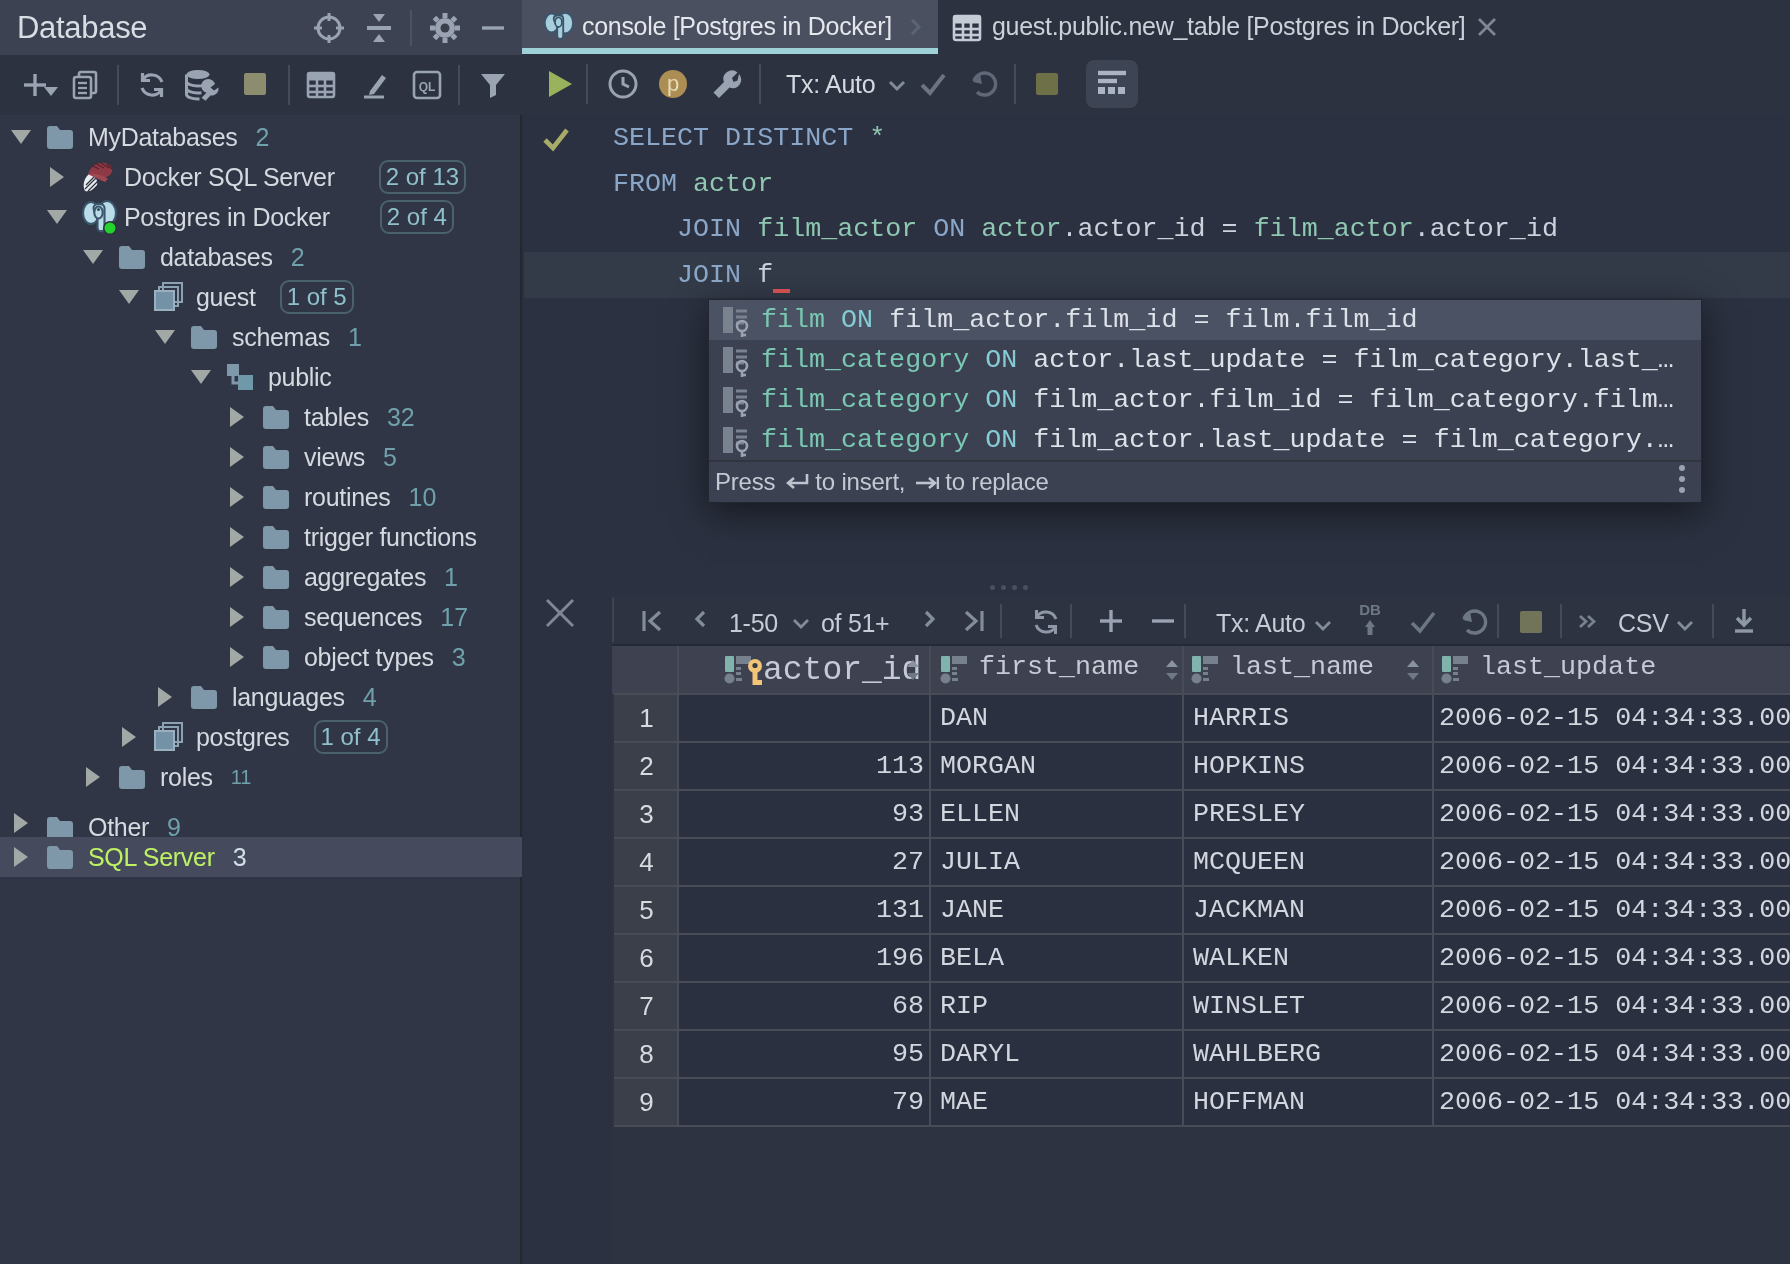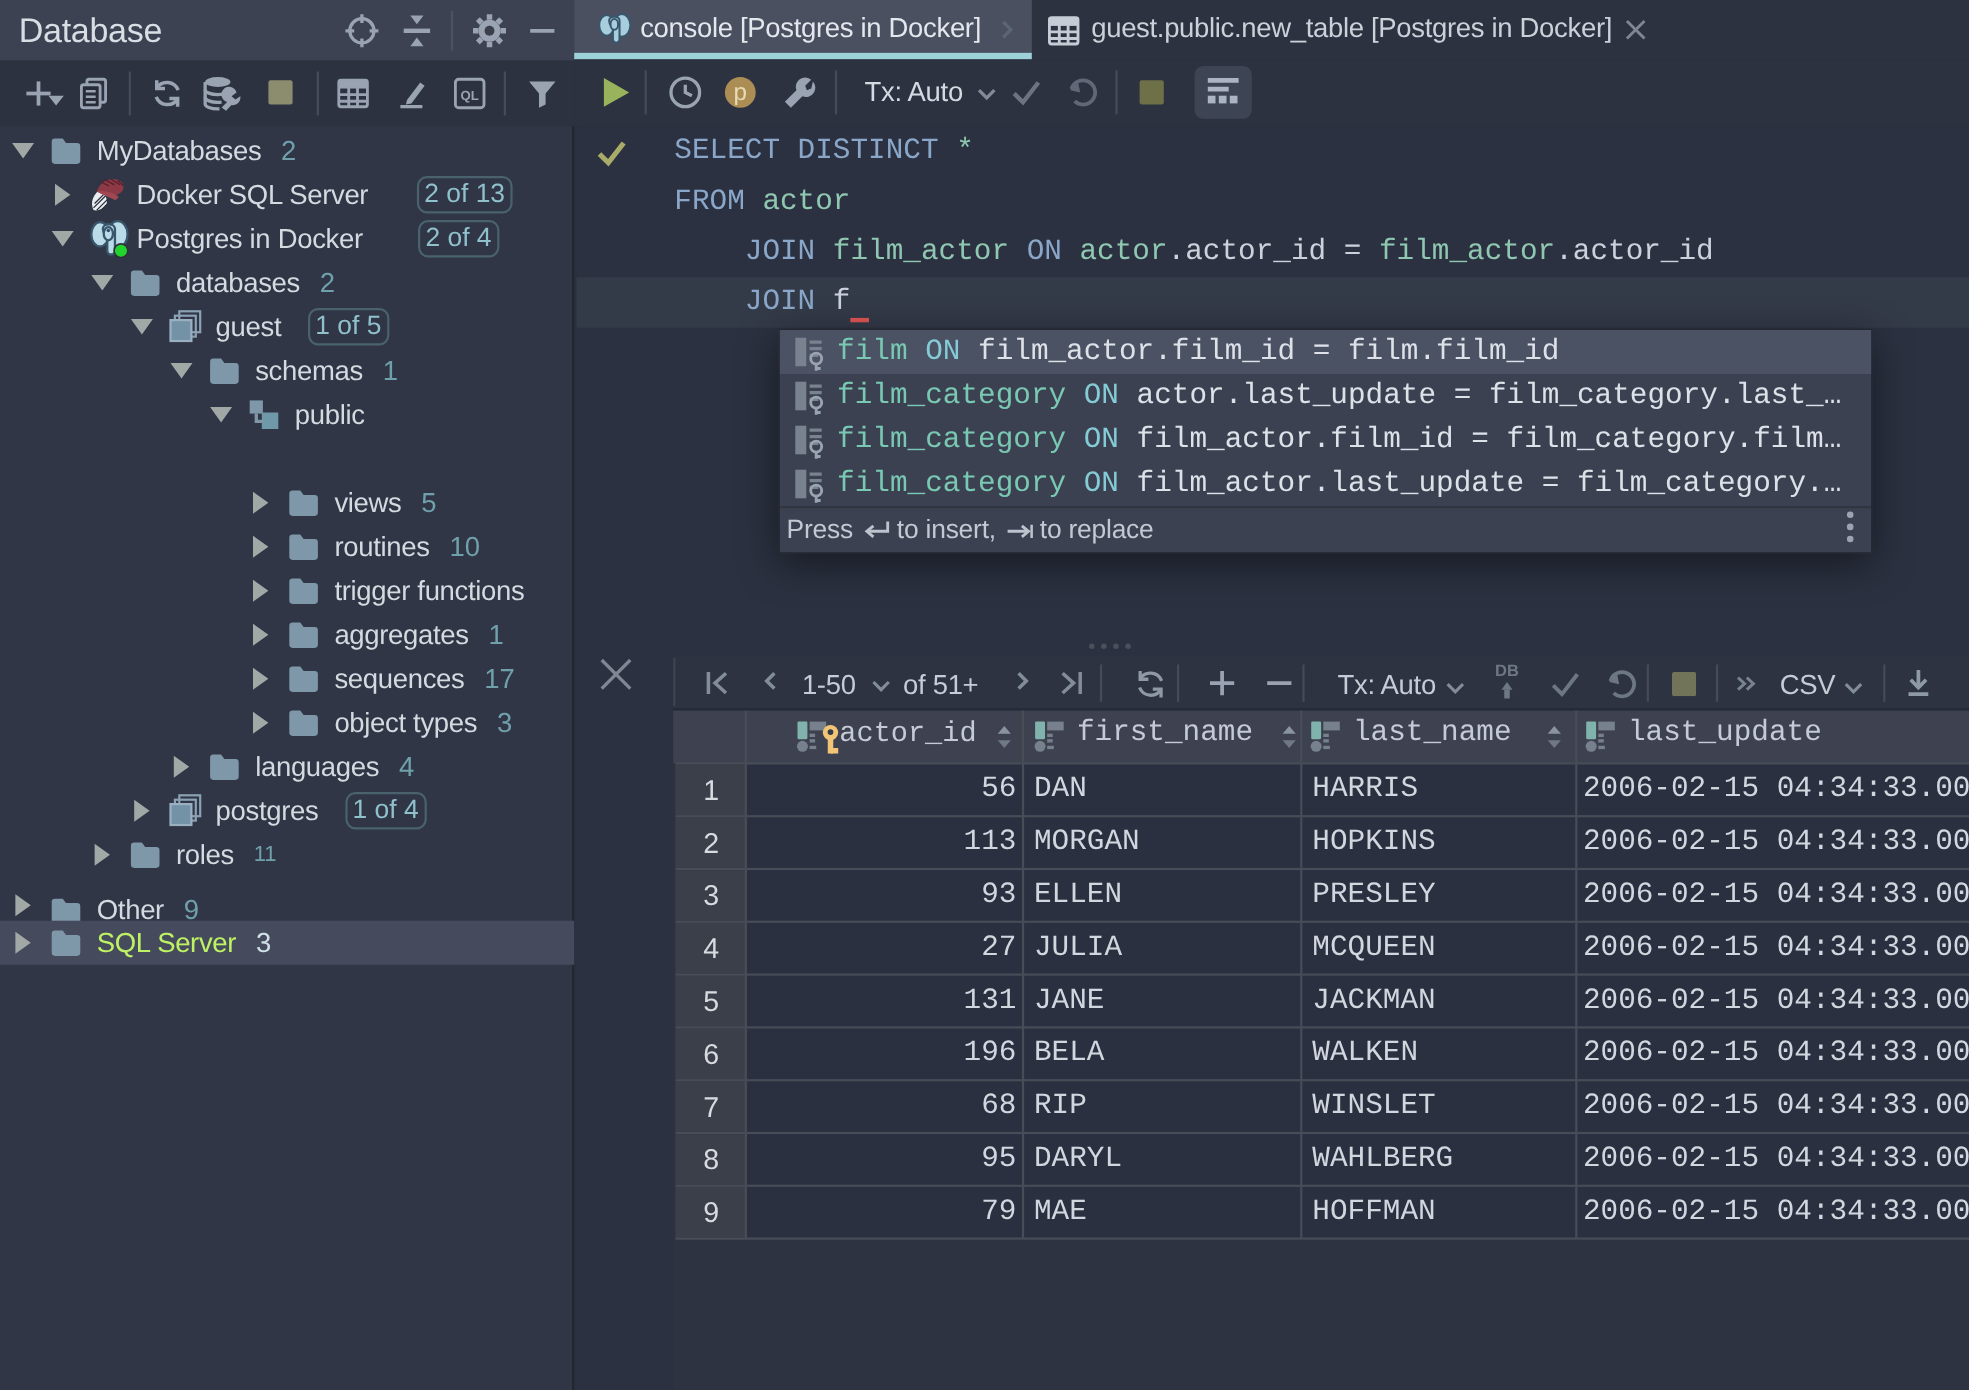--- a/index.html
+++ b/index.html
@@ -198,20 +198,32 @@
         <div style="width:43px;display:flex;align-items:center;margin-top:0px;">
           <svg width="30" height="30" viewBox="0 0 30 30" style="">
             <rect x="2" y="2" width="12" height="12" fill="#7e97a9"></rect>
             <rect x="13" y="13" width="15" height="15" fill="#6f98a8"></rect>
             <path d="M8 14 v7 h6" stroke="#7e97a9" stroke-width="3" fill="none"></path>
           </svg>
         </div>
         <span style="font-size:25px;letter-spacing:-0.3px;color:#d5d9e0;white-space:nowrap;">public</span>
       </div>
     </div>
+<div class="trow" style="top:397px;">
+      <div style="position:absolute;left:227px;top:0;height:40px;display:flex;align-items:center;">
+        <div style="width:0;height:0;border-top:10px solid transparent;border-bottom:10px solid transparent;border-left:14px solid #a2a8a5;margin-left:3px;margin-right:17px;"></div>
+        <div style="width:43px;display:flex;align-items:center;margin-top:0px;">
+          <svg width="30" height="30" viewBox="0 0 30 30" style="">
+            <path d="M2 7 q0-3 3-3 h7 l3 4 h10 q3 0 3 3 v13 q0 3-3 3 H5 q-3 0-3-3 Z" fill="#7e97a9"></path>
+          </svg>
+        </div>
+        <span style="font-size:25px;letter-spacing:-0.3px;color:#d5d9e0;white-space:nowrap;">tables</span>
+        <span style="font-size:25px;color:#6fa0ac;margin-left:18px;">32</span>
+      </div>
+    </div>
 <div class="trow" style="top:437px;">
       <div style="position:absolute;left:227px;top:0;height:40px;display:flex;align-items:center;">
         <div style="width:0;height:0;border-top:10px solid transparent;border-bottom:10px solid transparent;border-left:14px solid #a2a8a5;margin-left:3px;margin-right:17px;"></div>
         <div style="width:43px;display:flex;align-items:center;margin-top:0px;">
           <svg width="30" height="30" viewBox="0 0 30 30" style="">
             <path d="M2 7 q0-3 3-3 h7 l3 4 h10 q3 0 3 3 v13 q0 3-3 3 H5 q-3 0-3-3 Z" fill="#7e97a9"></path>
           </svg>
         </div>
         <span style="font-size:25px;letter-spacing:-0.3px;color:#d5d9e0;white-space:nowrap;">views</span>
         <span style="font-size:25px;color:#6fa0ac;margin-left:18px;">5</span>
@@ -501,21 +513,21 @@
         <rect x="14" y="14" width="5" height="3" fill="#77808d"></rect>
         <rect x="14" y="19" width="5" height="3" fill="#77808d"></rect>
         <rect x="14" y="25" width="6" height="3" fill="#77808d"></rect>
       </svg></div>
 <div class="abs" style="left:130px;top:62px;"><svg width="26" height="30" viewBox="0 0 26 30" style="">
         <circle cx="13" cy="8" r="7" fill="#f2c477"></circle>
         <circle cx="13" cy="7.5" r="2.6" fill="#343a46"></circle>
         <rect x="10.5" y="14" width="5" height="13" fill="#f2c477"></rect>
         <rect x="13" y="22" width="7" height="5" fill="#f2c477"></rect>
       </svg></div>
-<div class="abs" style="left:151px;top:56px;"><span class="mono" style="font-size:26px;color:#c5cbd6;">actor_id</span></div>
+<div class="abs" style="left:151px;top:56px;"><span class="mono" style="font-size:33px;color:#c5cbd6;">actor_id</span></div>
 <div class="abs" style="left:292px;top:60px;"><svg width="18" height="28" viewBox="0 0 18 28" style="">
         <path d="M9 4 L15 11 L3 11 Z" fill="#8a93a0"></path>
         <path d="M3 17 L15 17 L9 24 Z" fill="#6f7884"></path>
       </svg></div>
 <div class="abs" style="left:326px;top:57px;"><svg width="32" height="32" viewBox="0 0 32 32" style="">
         <rect x="3" y="3" width="9" height="16" rx="1" fill="#7fb3ac"></rect>
         <circle cx="7.5" cy="25.5" r="5" fill="#77808d"></circle>
         <rect x="14" y="3" width="15" height="8" fill="#77808d"></rect>
         <rect x="14" y="14" width="5" height="3" fill="#77808d"></rect>
         <rect x="14" y="19" width="5" height="3" fill="#77808d"></rect>
@@ -543,21 +555,20 @@
         <rect x="3" y="3" width="9" height="16" rx="1" fill="#7fb3ac"></rect>
         <circle cx="7.5" cy="25.5" r="5" fill="#77808d"></circle>
         <rect x="14" y="3" width="15" height="8" fill="#77808d"></rect>
         <rect x="14" y="14" width="5" height="3" fill="#77808d"></rect>
         <rect x="14" y="19" width="5" height="3" fill="#77808d"></rect>
         <rect x="14" y="25" width="6" height="3" fill="#77808d"></rect>
       </svg></div>
 <div class="abs" style="left:868px;top:56px;"><span class="mono" style="font-size:26.7px;color:#c5cbd6;">last_update</span></div>
 <div style="position:absolute;left:2px;top:98px;width:1176px;height:432px;background:#2b3040;"></div>
 <div class="gut" style="left:2px;top:99px;">1</div>
-<div class="cell" style="left:67px;top:98px;width:245px;text-align:right;">56</div>
 <div class="cell" style="left:328px;top:98px;">DAN</div>
 <div class="cell" style="left:581px;top:98px;">HARRIS</div>
 <div class="cell" style="left:827px;top:98px;">2006-02-15 04:34:33.00</div>
 <div style="position:absolute;left:2px;top:97px;width:1176px;height:2px;background:#474c57;"></div>
 <div class="gut" style="left:2px;top:147px;">2</div>
 <div class="cell" style="left:67px;top:146px;width:245px;text-align:right;">113</div>
 <div class="cell" style="left:328px;top:146px;">MORGAN</div>
 <div class="cell" style="left:581px;top:146px;">HOPKINS</div>
 <div class="cell" style="left:827px;top:146px;">2006-02-15 04:34:33.00</div>
 <div style="position:absolute;left:2px;top:145px;width:1176px;height:2px;background:#474c57;"></div>

